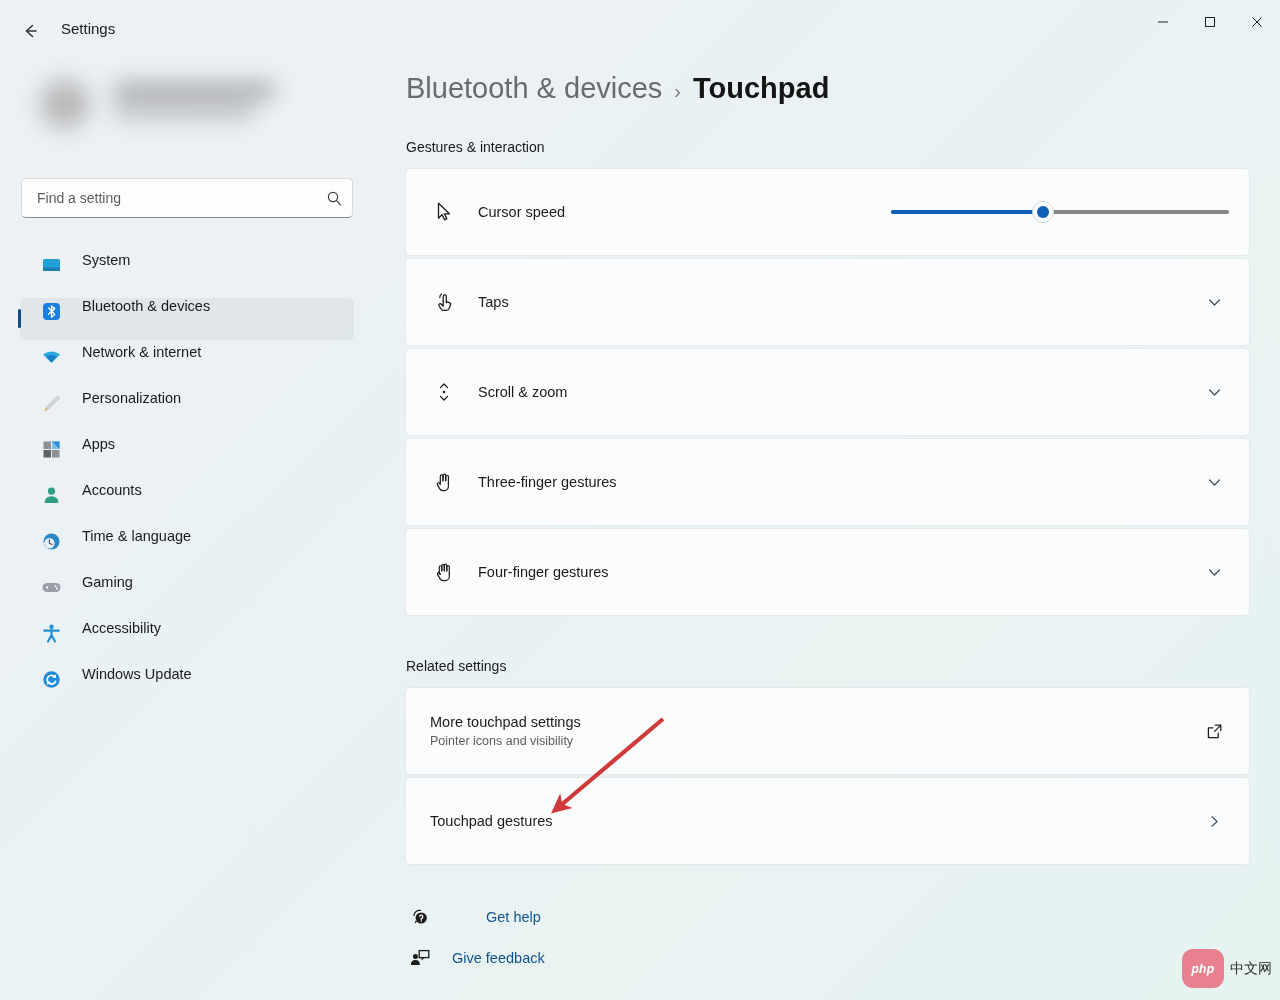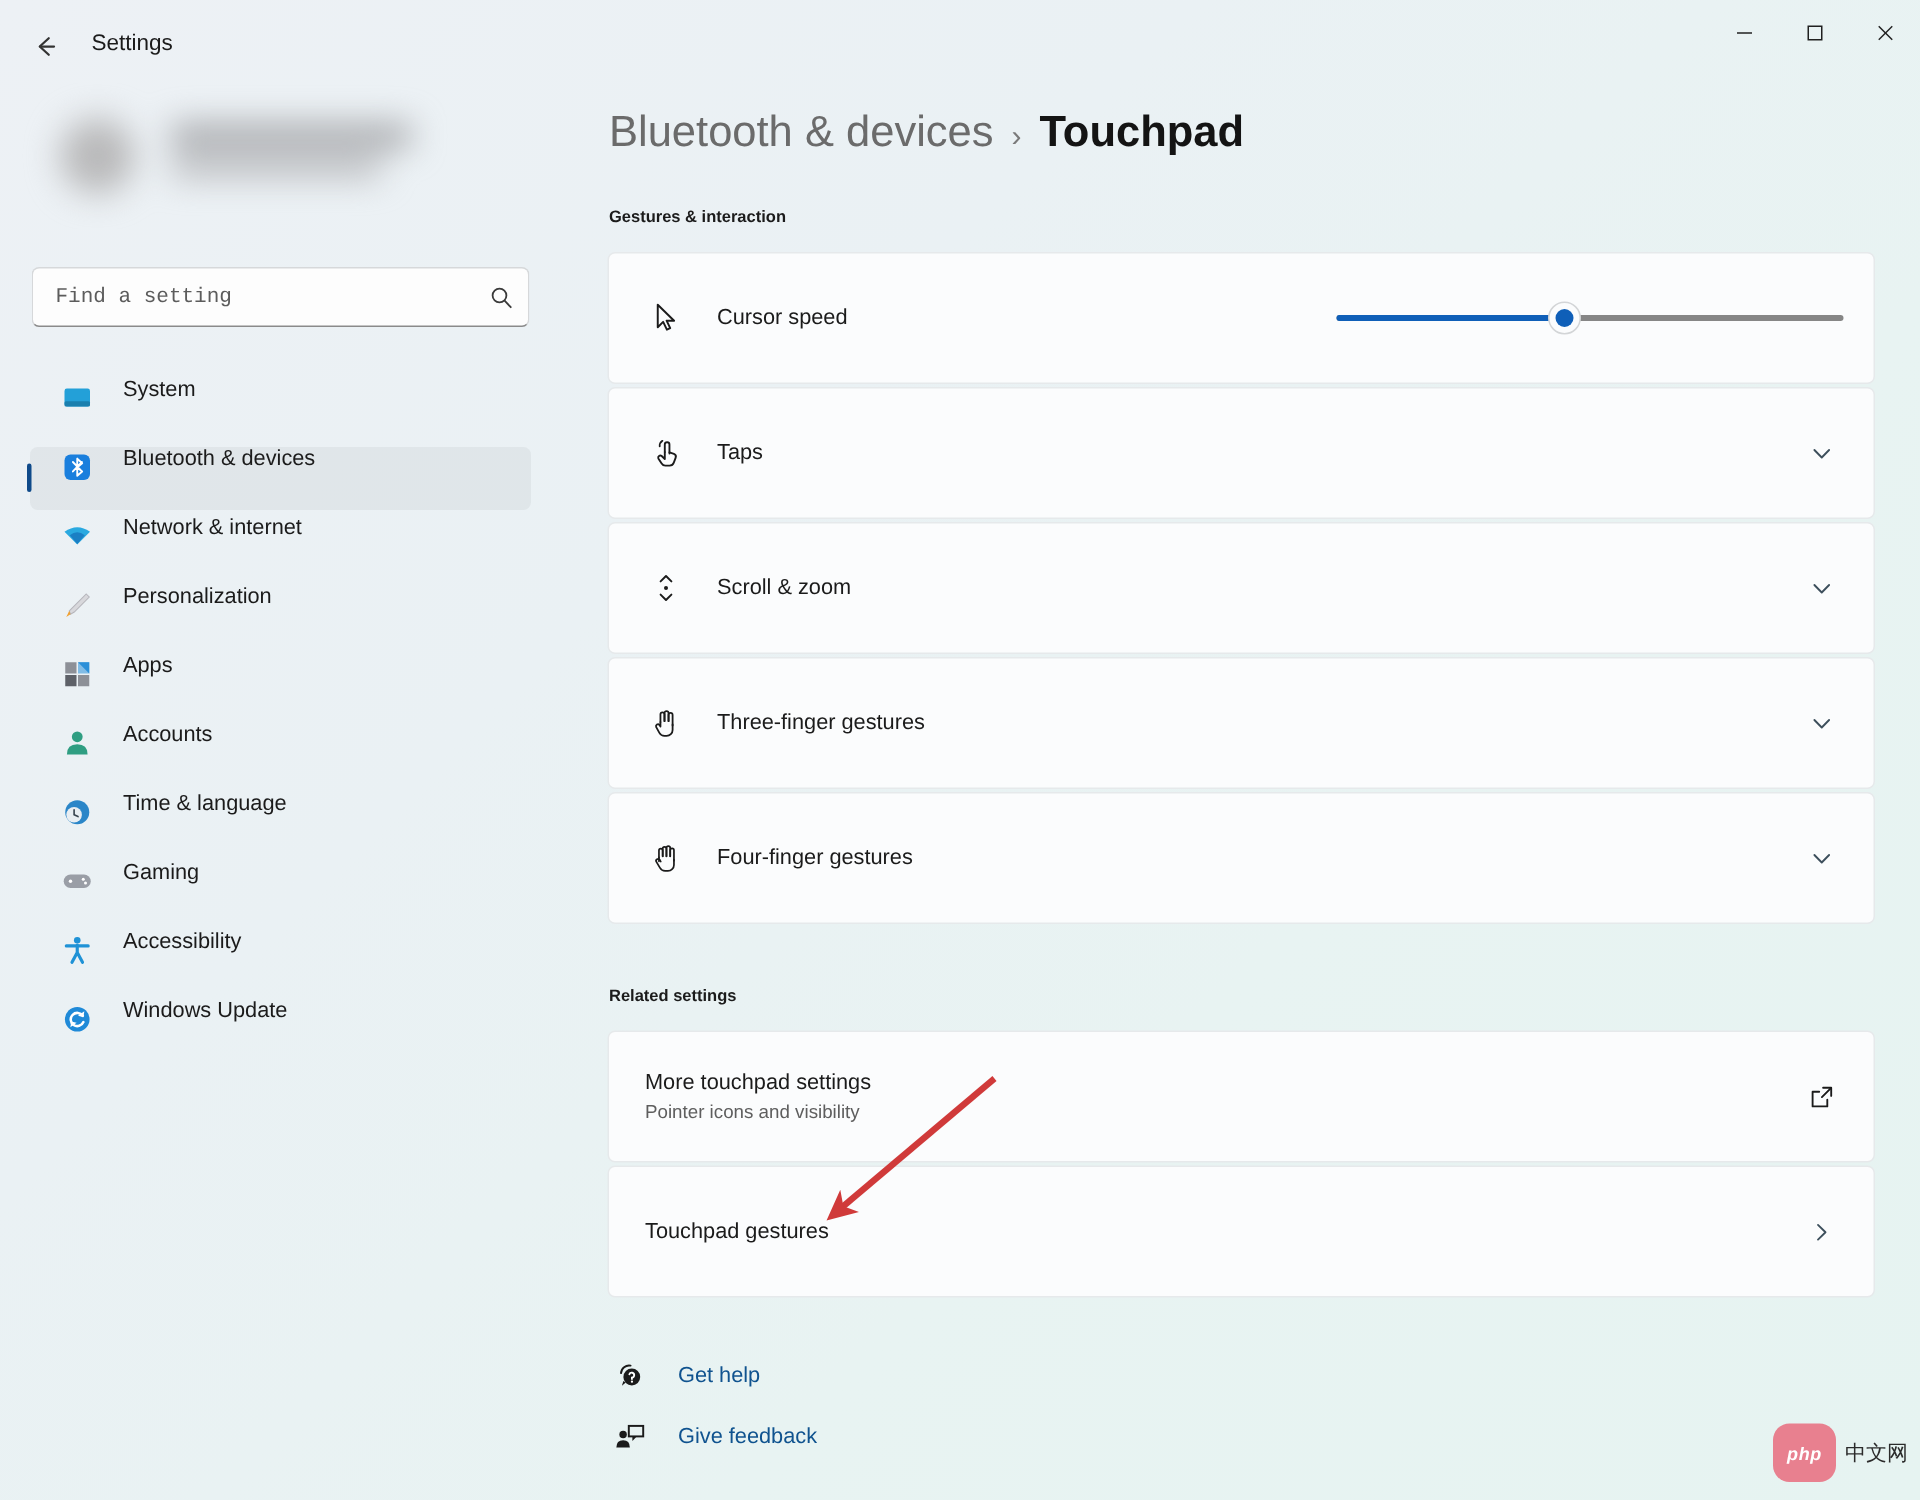--- a/index.html
+++ b/index.html
@@ -104,21 +104,21 @@
     border-bottom: 1px solid #8a8a8a;
     border-radius: 5px;
     display: flex;
     align-items: center;
   }
   .searchbox input {
     flex: 1;
     border: 0;
     outline: 0;
     background: transparent;
-    font-family: Liberation Mono, monospace;
+    font-family: Liberation Sans, sans-serif;
     font-size: 14px;
     color: #4a4a4a;
     padding: 0 6px 0 15px;
   }
   .searchbox input::placeholder { color: #5c5c5c; }
   .search-icon {
     width: 36px;
     display: flex; align-items: center; justify-content: center;
     cursor: pointer;
   }
@@ -183,22 +183,22 @@
   }
   .bc-current {
     font-size: 29px;
     font-weight: bold;
     color: #141414;
   }
 
   .section-head {
     position: absolute;
     left: 1px;
-    font-size: 11px;
-    font-weight: bold;
+    font-size: 14px;
+    font-weight: normal;
     color: #1b1b1b;
   }
   #sh-gestures { top: 139px; }
   #sh-related  { top: 658px; }
 
   .card {
     position: absolute;
     left: 0;
     width: 845px;
     background: #fbfcfd;
@@ -278,21 +278,21 @@
   }
 
   
   .flink {
     position: absolute;
     left: 1px;
     display: flex;
     align-items: center;
     cursor: pointer;
   }
-  #fl-help { top: 903px; }
+  #fl-help { top: 903px; gap: 34px; }
   #fl-feedback { top: 944px; }
   .flink .fi {
     width: 28px; height: 28px;
     display: flex; align-items: center; justify-content: center;
     flex: 0 0 28px;
   }
   .flink .fl-label {
     margin-left: 18px;
     font-size: 14.5px;
     color: #10538f;

